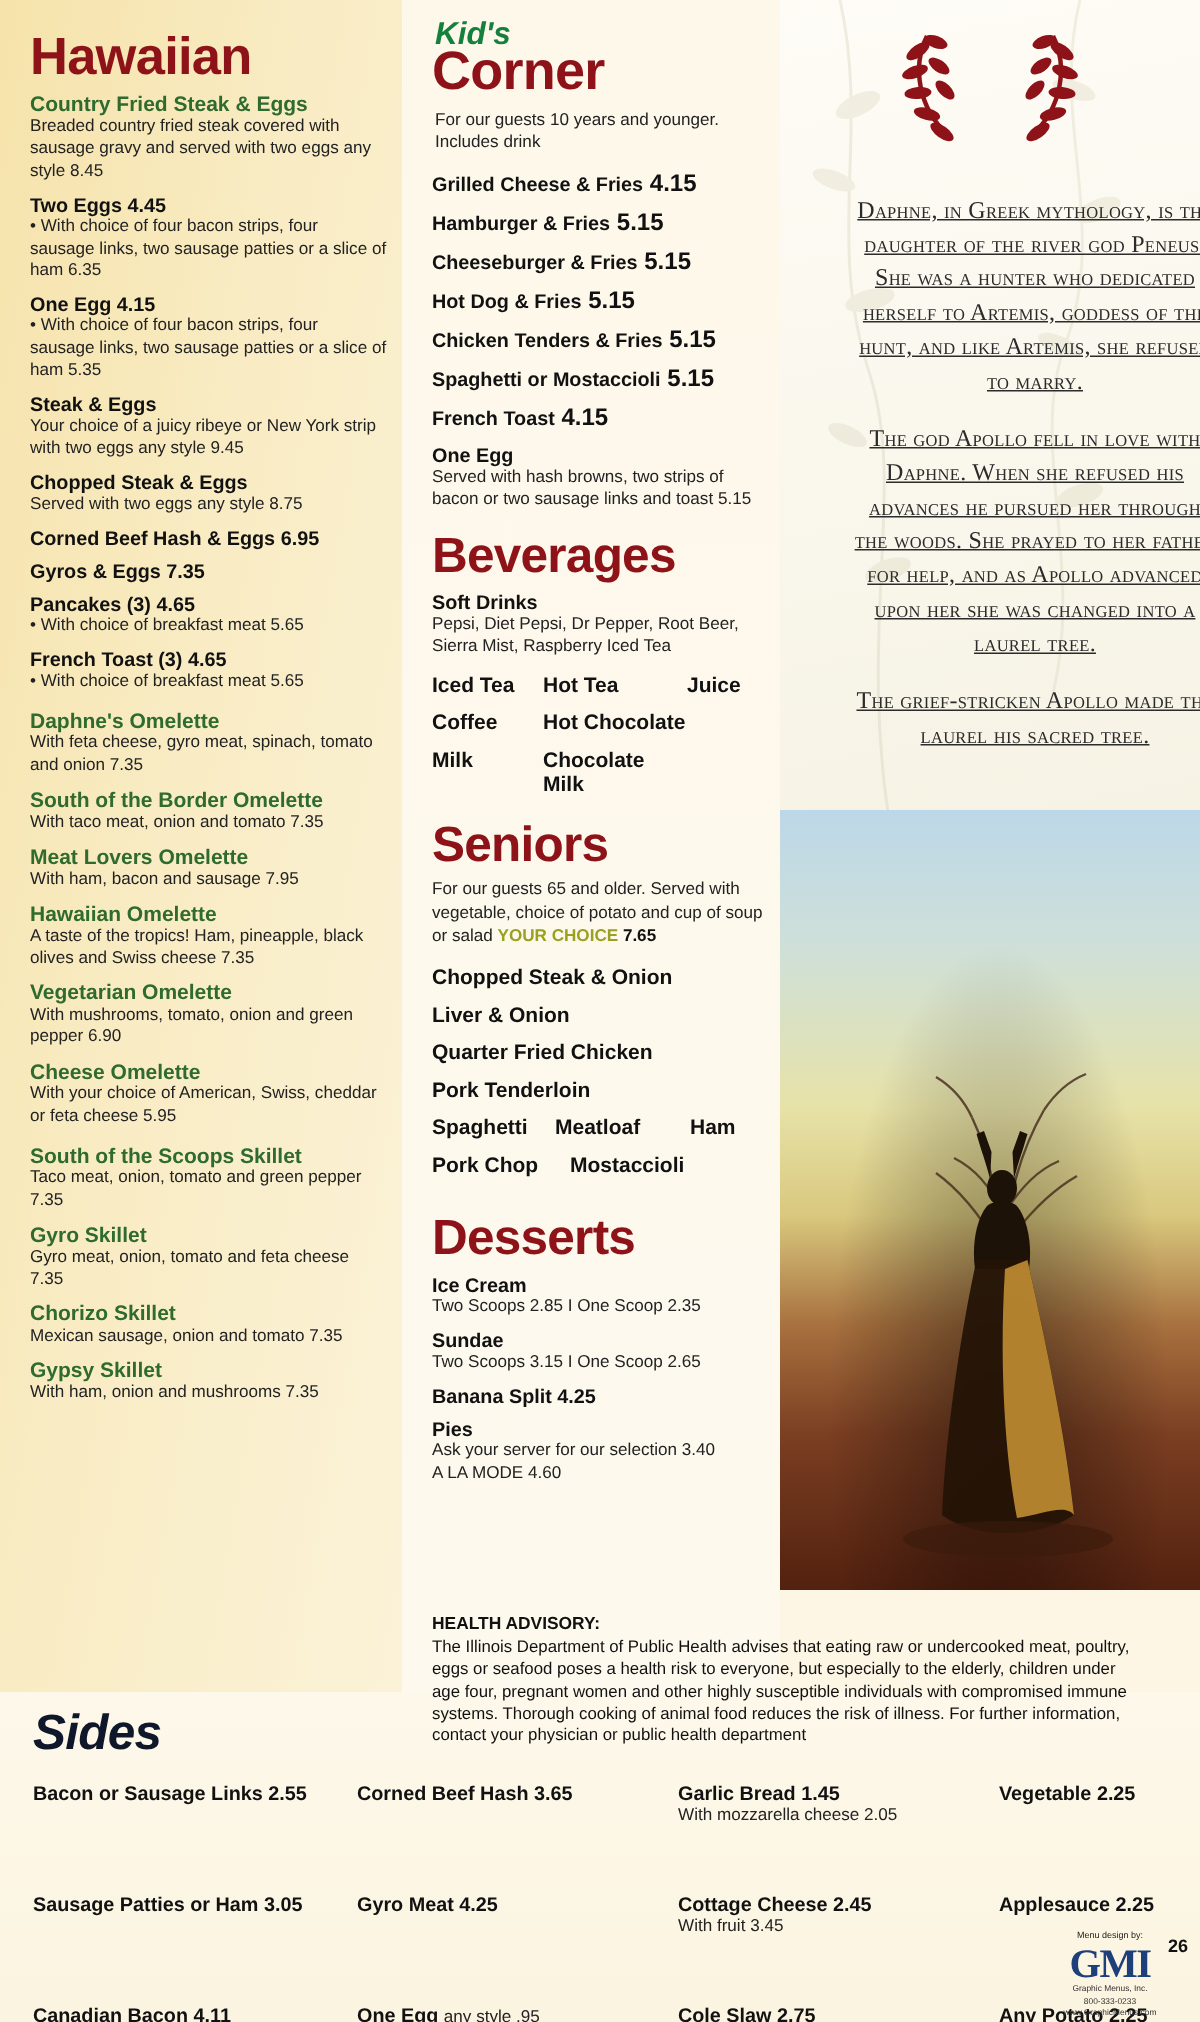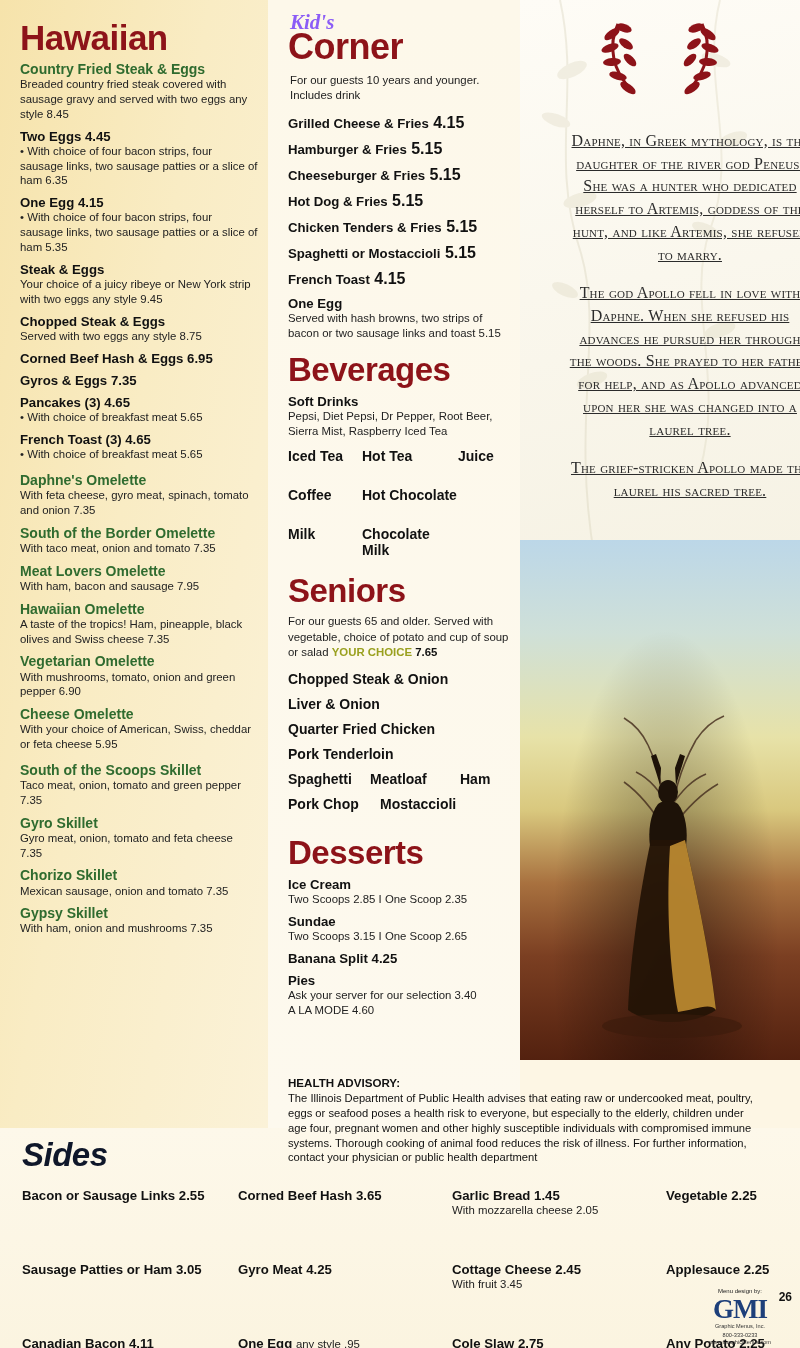--- a/index.html
+++ b/index.html
@@ -38,43 +38,43 @@
   }
 
   
   h1.sec {
     font-family:"Liberation Sans", sans-serif;
     font-weight:bold; color:#8d1319; margin:0;
     font-size:34px; letter-spacing:-.5px; line-height:1;
   }
   h1.sec.green { color:#0f172a;font-style:italic; }
   .kidtop {
-    font-family:Liberation Serif, serif;
-    font-style:italic; font-weight:bold; color:#8b5cf6;
+    font-family:Liberation Sans, sans-serif;
+    font-style:italic; font-weight:bold; color:#15803d;
     font-size:21px; line-height:1; margin:0 0 -4px 2px;
   }
   .item { margin-bottom:7px; }
   .iname {
     font-weight:bold; font-size:13.2px; color:#111; line-height:1.15;
   }
   .iname.green { color:#2f6b2f; font-size:14px; }
   .price { font-weight:bold; color:#111; }
   .desc { font-size:11.4px; color:#222; line-height:1.3; }
   .bullet { font-size:11.4px; color:#222; line-height:1.3; }
   .sub { font-size:11.4px; color:#222; line-height:1.35; }
 
   
   .left { position:absolute; left:20px; top:20px; width:238px; }
   .left h1.sec { font-size:35px; margin-bottom:6px; }
 
   
   .mid { position:absolute; left:288px; top:12px; width:222px; }
   .mid h1.sec { font-size:33px; }
   .midrow { margin-bottom:8px; }
-  .bevgrid { display:grid; grid-template-columns: 74px 96px auto; row-gap:23px; }
+  .bevgrid { display:grid; grid-template-columns: 74px 96px auto; row-gap:9px; }
   .bevgrid div { font-weight:bold; font-size:14px; color:#111; }
   .srow { font-weight:bold; font-size:14px; color:#111; margin-bottom:9px; }
   .srow span { display:inline-block; }
   .yc { color:#9aa01f; font-weight:bold; }
 
   
   .right { position:absolute; left:568px; top:130px; width:244px;
     text-align:center; color:#2b2b2b;
     font-family:"Liberation Serif", serif;
     font-size:16px; line-height:1.42; font-variant:small-caps;

